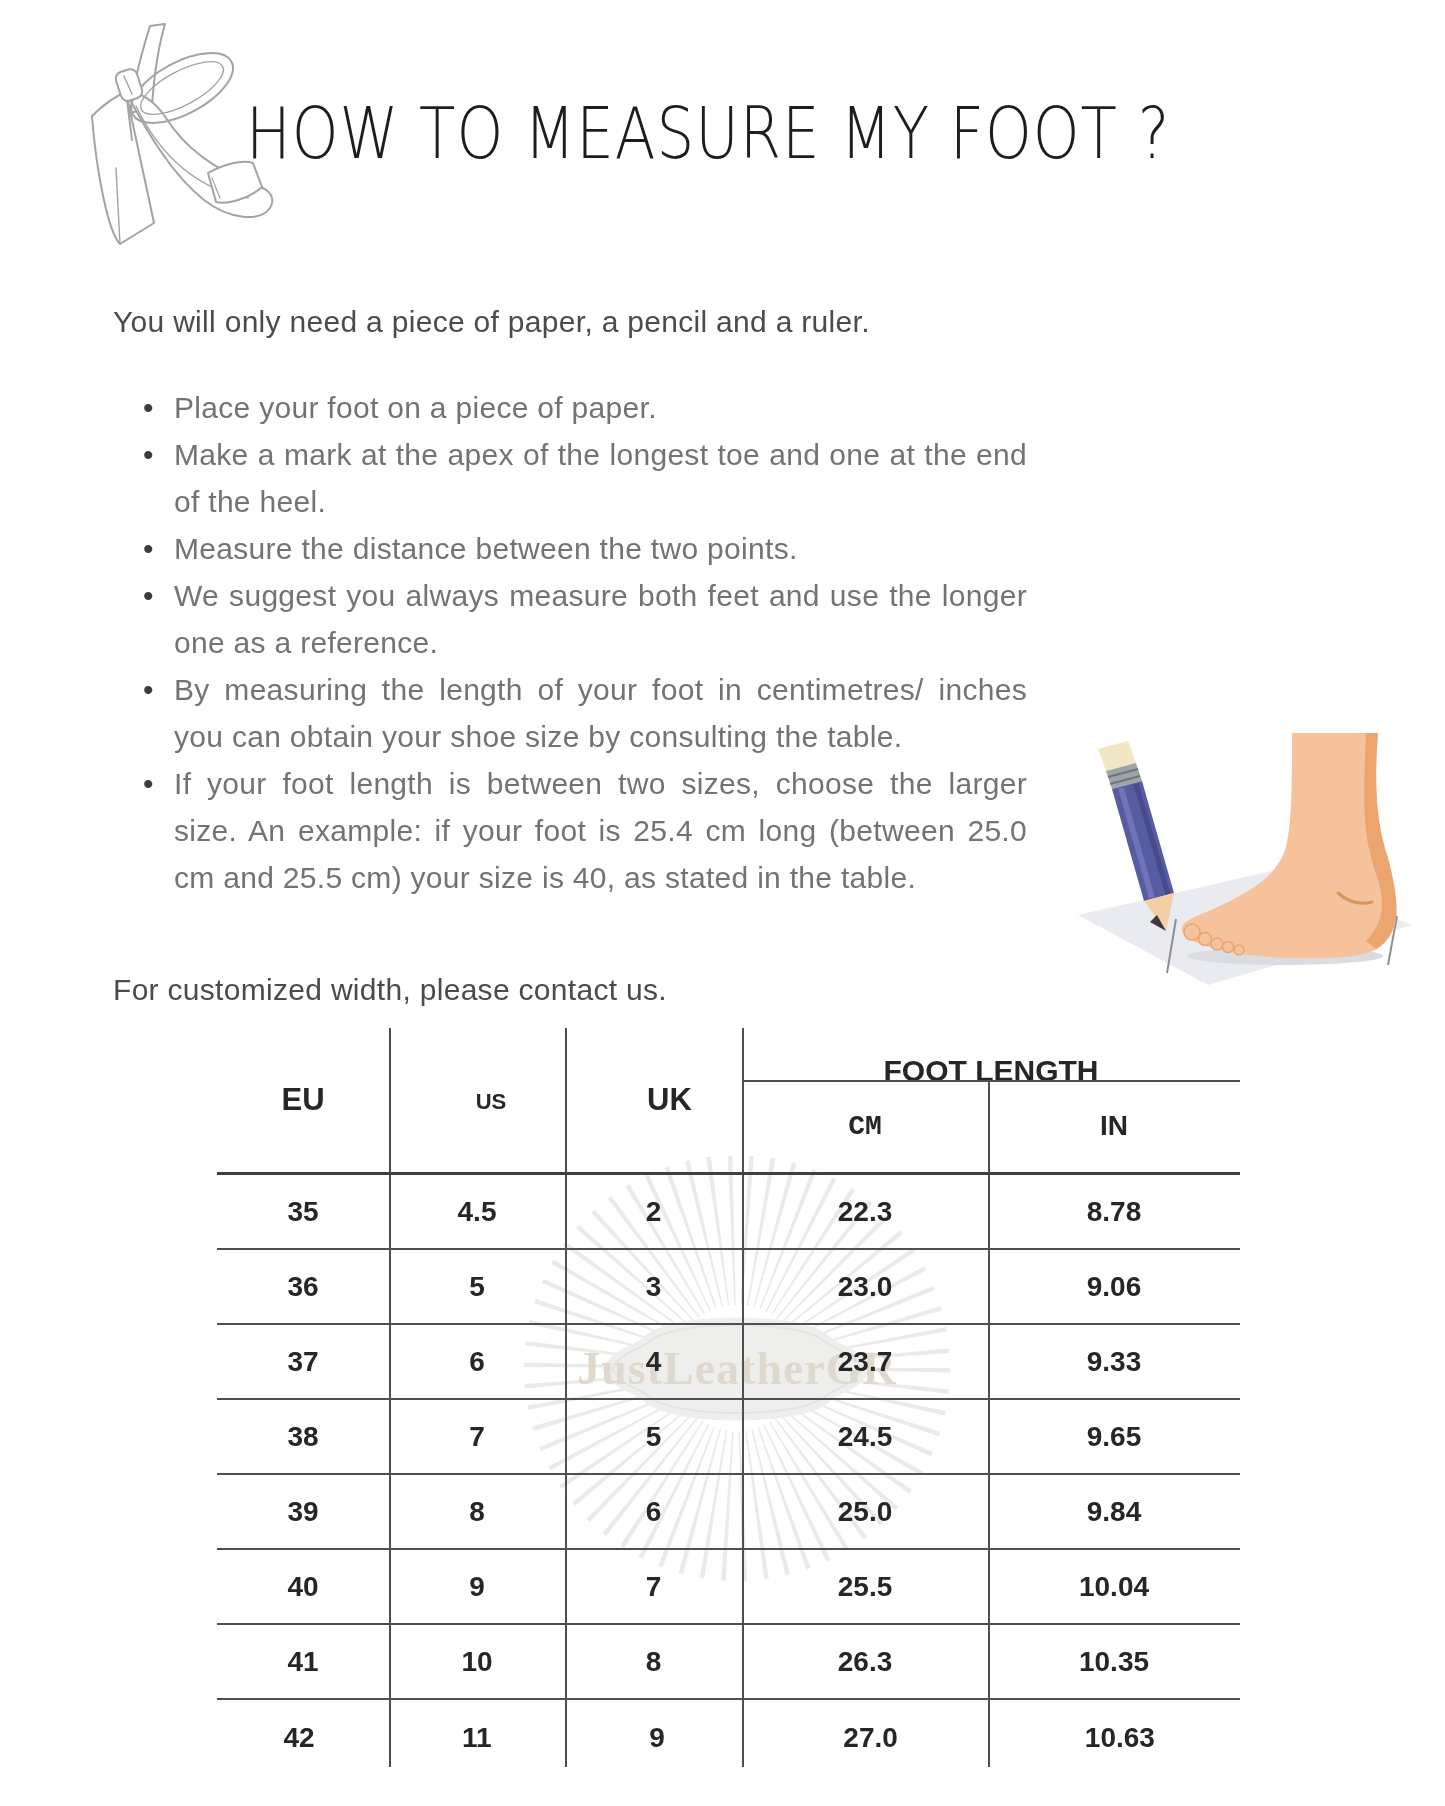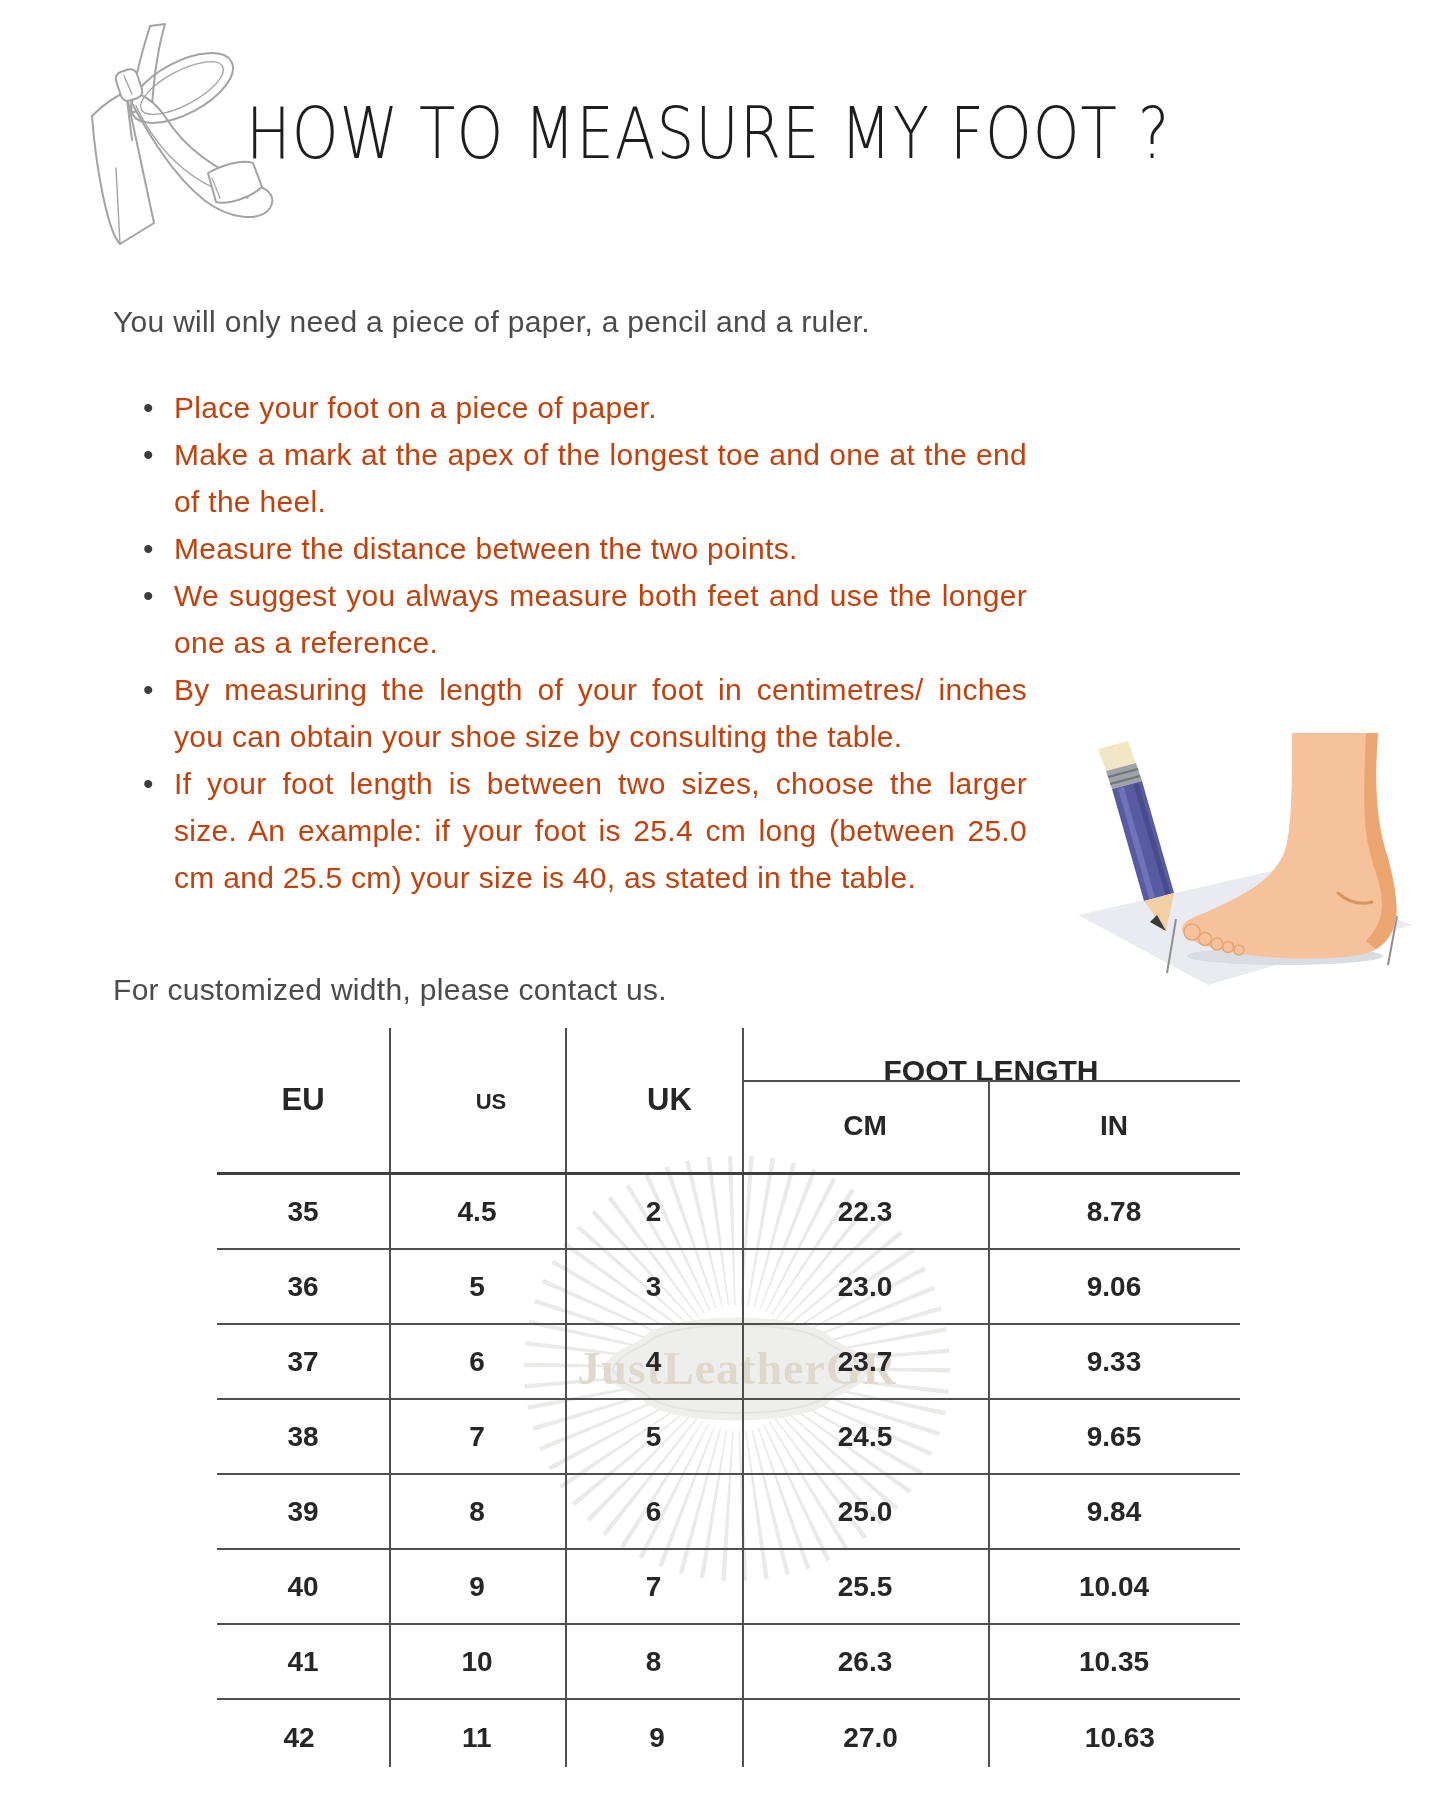--- a/index.html
+++ b/index.html
@@ -15,21 +15,21 @@
     font-weight:200;font-size:64px;line-height:1.05;color:#1d1d1d;
     letter-spacing:1px;white-space:nowrap;
     transform:scale(.93,1.12);transform-origin:left center;
   }
   
   .bodytext{font-size:30px;line-height:47px;color:#4b4b4b;letter-spacing:.3px;}
   #intro{position:absolute;left:113px;top:298px;width:1000px;}
   #steps{position:absolute;left:143px;top:384px;width:884px;margin:0;padding:0;list-style:none;}
   #steps li{
     position:relative;padding-left:31px;margin:0;text-align:justify;
-    font-size:30px;line-height:47px;color:#c2410c;letter-spacing:.3px;
+    font-size:30px;line-height:47px;color:#737373;letter-spacing:.3px;
   }
   #steps li::before{
     content:"\2022";position:absolute;left:0;top:0;font-size:30px;color:#3c3c3c;
   }
   #custom-note{position:absolute;left:113px;top:966px;width:800px;}
   
   #measure-illu{position:absolute;left:1040px;top:733px;width:405px;height:268px;}
   
   #watermark{position:absolute;left:522px;top:1156px;width:430px;height:440px;z-index:1;opacity:.8;}
   #watermark text{
@@ -40,21 +40,21 @@
   #size-table{position:absolute;left:217px;top:1028px;width:1023px;height:744px;z-index:2;}
   .vline{position:absolute;width:2px;background:#4f4f4f;top:0;height:739px;}
   .vline.v1{left:172px}.vline.v2{left:348px}.vline.v3{left:525px}
   .vline.v4{left:771px;top:52px;height:687px;}
   .hcell{position:absolute;display:flex;align-items:center;justify-content:center;
     font-weight:bold;color:#262626;}
   .hcell.eu{left:0;top:0;width:172px;height:144px;font-size:31px;}
   .hcell.us{left:172px;top:2px;width:204px;height:144px;font-size:22px;}
   .hcell.uk{left:348px;top:0;width:209px;height:144px;font-size:31px;}
   .hcell.flen{left:525px;top:17px;width:498px;height:52px;font-size:30px;}
-  .hcell.cm{left:525px;top:52px;width:246px;height:92px;font-size:28px;}
+  .hcell.cm{left:525px;top:52px;width:246px;height:92px;font-size:28px;font-family:Liberation Mono, monospace;}
   .hcell.in{left:771px;top:52px;width:252px;height:92px;font-size:28px;}
   #fl-underline{position:absolute;left:525px;top:52px;width:498px;height:2px;background:#4f4f4f;}
   #header-rule{position:absolute;left:0;top:144px;width:1023px;height:3px;background:#3f3f3f;}
   #table-rows{position:absolute;left:0;top:147px;width:1023px;}
   .trow{display:flex;height:75px;border-bottom:2px solid #4f4f4f;box-sizing:border-box;}
   .trow:last-child{border-bottom:none;gap:12px;}
   .tcell{display:flex;align-items:center;justify-content:center;
     font-weight:bold;font-size:28px;color:#262626;}
   .tcell.c-eu{width:172px}.tcell.c-us{width:176px}.tcell.c-uk{width:177px}
   .tcell.c-cm{width:246px}.tcell.c-in{width:252px}

